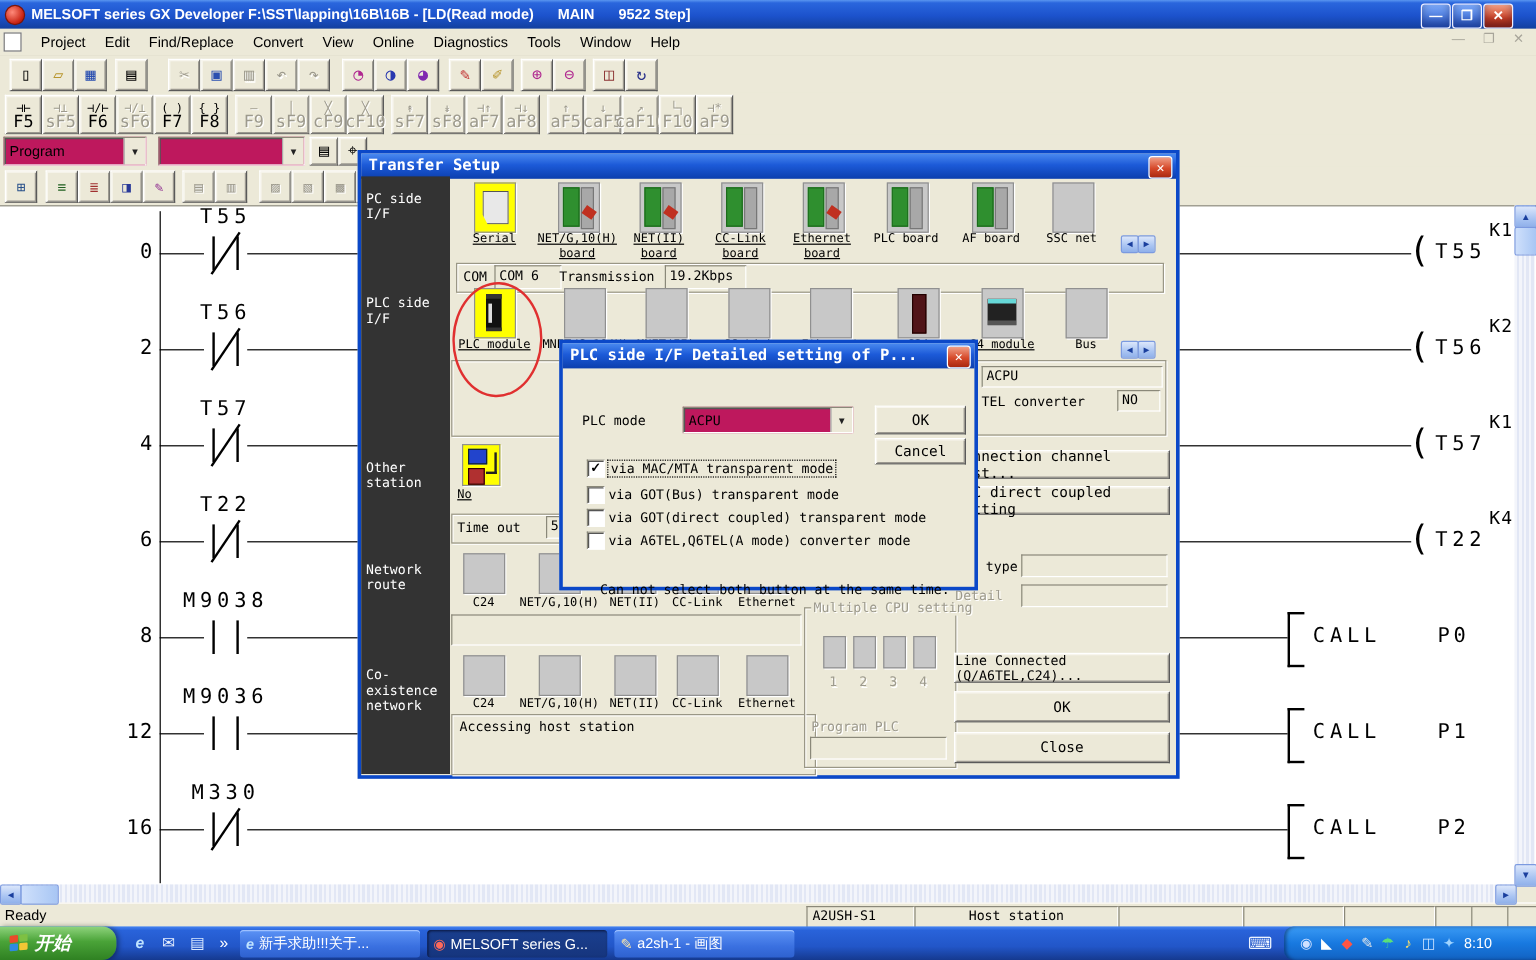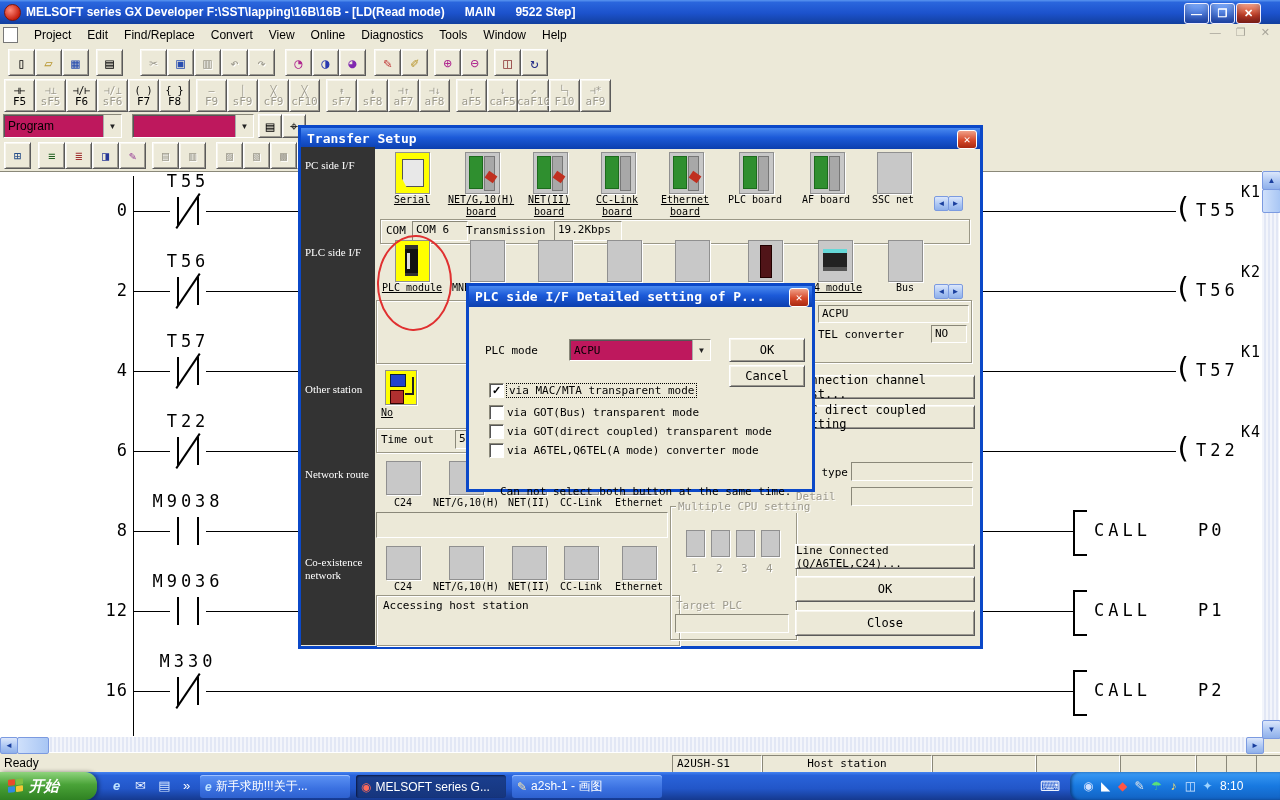--- a/index.html
+++ b/index.html
@@ -31,21 +31,21 @@
   .mitem{padding:3px 8px;}
   .mdibtns{position:absolute;right:4px;top:2px;color:#a8a59a;font-size:11px;letter-spacing:6px;}
   
   .tbrow{left:0;top:46px;width:1280px;height:31px;background:#ece9d8;}
   .tb1btn{position:absolute;top:3px;width:25px;height:25px;}
   .tb1btn span{font-size:14px;line-height:1;}
   .dis{color:#9d9a8d;text-shadow:1px 1px 0 #fff;}
   .tb2row{left:0;top:77px;width:1280px;height:35px;background:#ece9d8;}
   .fkey{position:absolute;top:2px;width:29px;height:31px;flex-direction:column;padding:0;}
   .fkey .g{font-size:10px;line-height:12px;}
-  .fkey .k{font-size:11px;line-height:10px;}
+  .fkey .k{font-size:14px;line-height:10px;}
   .row3{left:0;top:112px;width:1280px;height:27px;background:#ece9d8;}
   .combo{position:absolute;height:22px;background:#be185d;border:1px solid;border-color:#8a8879 #fff #fff #8a8879;
     box-shadow:inset 1px 1px 0 #555;display:flex;align-items:center;font-size:12px;}
   .combo .txt{flex:1;padding-left:4px;}
   .darr{width:17px;height:100%;background:#ece9d8;border-left:1px solid #aaa;display:flex;align-items:center;justify-content:center;font-size:8px;color:#222;}
   .tb4row{left:0;top:139px;width:1280px;height:32px;background:#ece9d8;}
   .tb4btn{position:absolute;top:3px;width:25px;height:25px;}
   
   .client{left:0;top:171px;width:1280px;height:566px;background:#fff;border-top:1px solid #8a8879;}
   .rail{left:133px;top:176px;width:1px;height:560px;background:#000;z-index:1;}
@@ -94,21 +94,21 @@
   
   .dlg{border:3px solid #0b48c8;background:#ece9d8;z-index:5;}
   .dtitle{height:21px;background:linear-gradient(180deg,#4a8af0 0%,#1c5ad8 45%,#0c3fae 100%);
     display:flex;align-items:center;color:#fff;font-weight:bold;font-size:13px;font-family:"DejaVu Sans Mono",monospace;
     padding-left:6px;}
   .xbtn{position:absolute;top:2px;right:3px;width:18px;height:17px;border-radius:3px;border:1px solid #fff;
     background:linear-gradient(180deg,#f0a088,#d6492a 55%,#a82810);color:#fff;font-size:11px;font-weight:bold;
     display:flex;align-items:center;justify-content:center;}
   .dk{font-family:"DejaVu Sans Mono",monospace;font-size:11px;}
   .sidebar{background:#333;color:#fff;font-family:"DejaVu Sans Mono",monospace;font-size:11px;line-height:13px;}
-  .sblbl{position:absolute;left:4px;width:66px;font-family:Liberation Serif, serif;}
+  .sblbl{position:absolute;left:4px;width:66px;}
   .tico{position:absolute;width:33px;height:40px;background:#c8c8c8;border:1px solid #909090;box-shadow:1px 1px 0 #fff;}
   .tico.sel{background:#ffff00;}
   .ilab{position:absolute;width:70px;text-align:center;font-family:"DejaVu Sans Mono",monospace;font-size:10px;line-height:12px;}
   .ilab.u{text-decoration:underline;}
   
   .art-serial{position:absolute;left:6px;top:6px;width:20px;height:26px;background:#e8e8e8;border:1px solid #555;
      clip-path:polygon(0 0,100% 0,100% 100%,20% 100%,0 70%);}
   .art-board{position:absolute;left:3px;top:3px;width:14px;height:33px;background:#2f8f2f;
      box-shadow:inset 0 0 0 1px #1c6b1c;}
   .art-panel{position:absolute;left:18px;top:3px;width:9px;height:33px;background:#a8a8a8;border:1px solid #777;}
@@ -586,21 +586,21 @@
   <div class="abs groove" style="left:670px;top:506px;width:125px;height:132px;z-index:5;"></div>
   <span class="abs dk gry" style="left:676px;top:500px;background:#ece9d8;padding:0 2px;z-index:5;">Multiple CPU setting</span>
   <div class="abs tico" style="left:686px;top:530px;width:17px;height:25px;z-index:5;"></div>
   <div class="abs tico" style="left:711px;top:530px;width:17px;height:25px;z-index:5;"></div>
   <div class="abs tico" style="left:736px;top:530px;width:17px;height:25px;z-index:5;"></div>
   <div class="abs tico" style="left:761px;top:530px;width:17px;height:25px;z-index:5;"></div>
   <span class="abs dk gry" style="left:691px;top:562px;z-index:5;">1</span>
   <span class="abs dk gry" style="left:716px;top:562px;z-index:5;">2</span>
   <span class="abs dk gry" style="left:741px;top:562px;z-index:5;">3</span>
   <span class="abs dk gry" style="left:766px;top:562px;z-index:5;">4</span>
-  <span class="abs dk gry" style="left:676px;top:599px;z-index:5;">Target PLC</span>
+  <span class="abs dk gry" style="left:676px;top:599px;z-index:5;">Program PLC</span>
   <div class="abs sunken" style="left:675px;top:614px;width:112px;height:17px;z-index:5;"></div>
 
   <div class="abs btn raised" style="left:795px;top:375px;width:178px;height:22px;z-index:5;">
       <span>Connection channel list...</span>
     </div>
   <div class="abs btn raised" style="left:795px;top:405px;width:178px;height:22px;z-index:5;">
       <span>PLC direct coupled setting</span>
     </div>
   <span class="abs dk" style="left:795px;top:466px;z-index:5;">CPU type</span>
   <div class="abs sunken" style="left:851px;top:462px;width:120px;height:17px;z-index:5;"></div>

